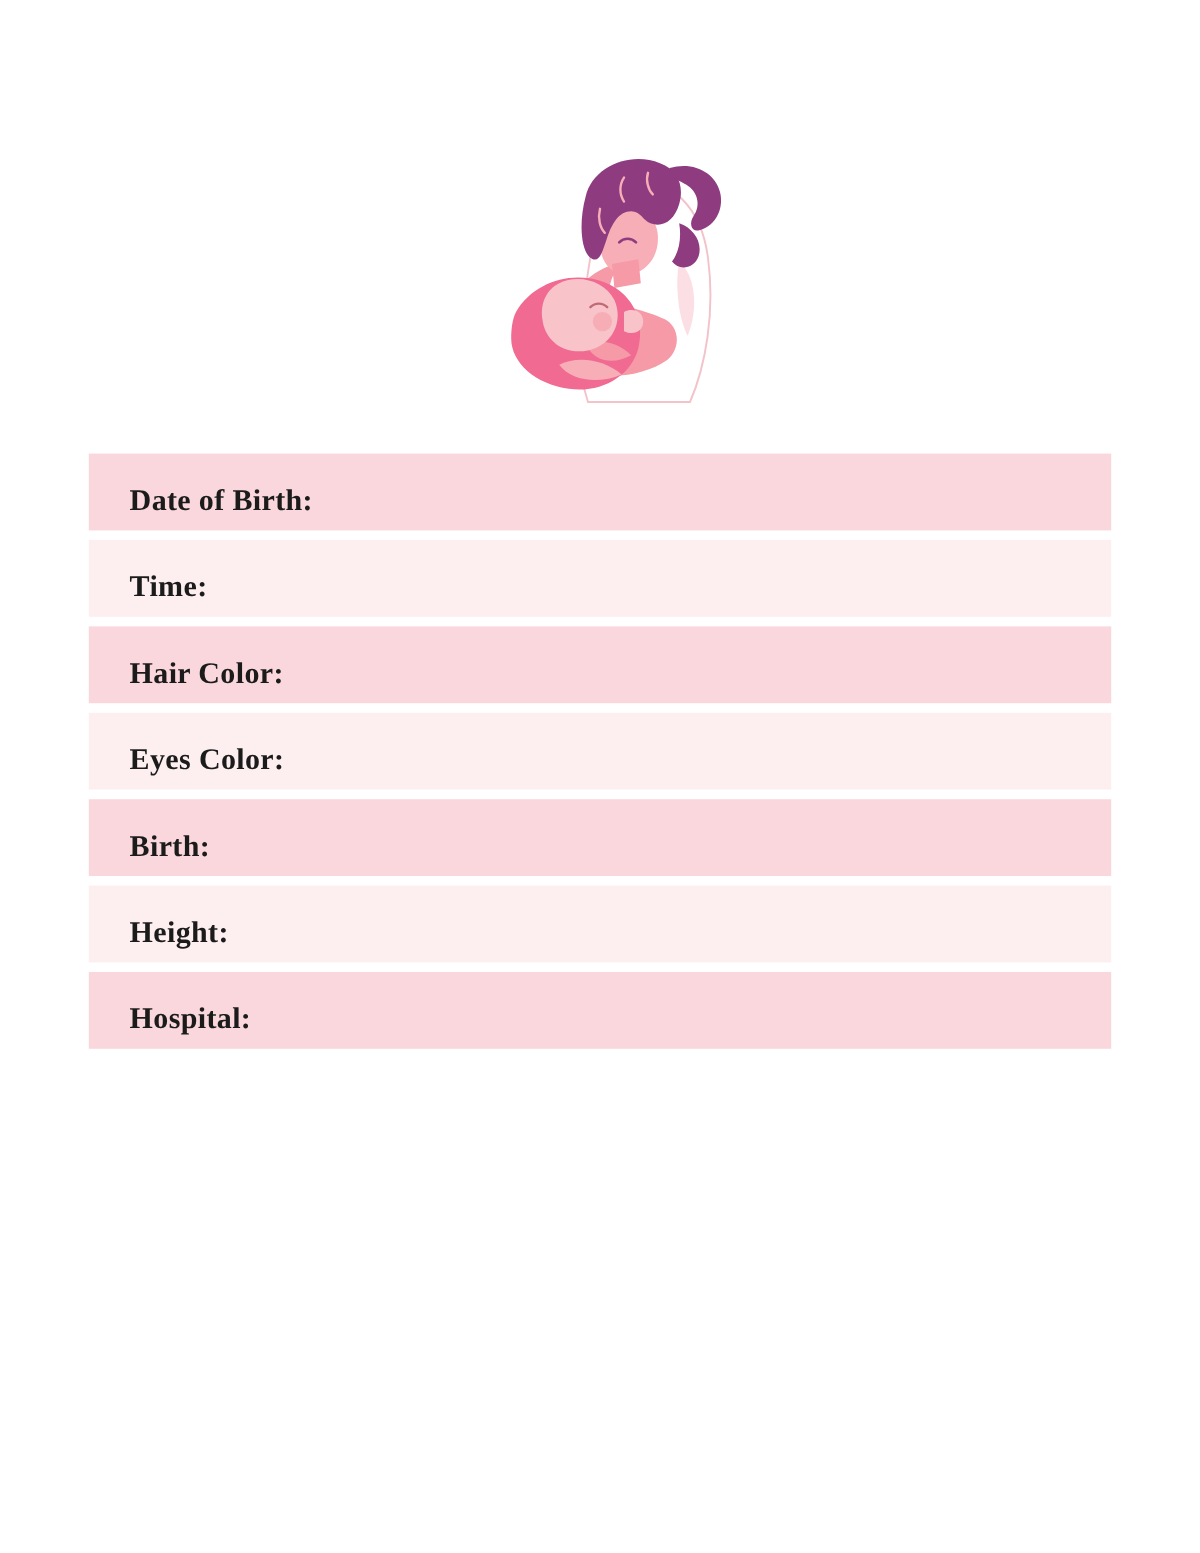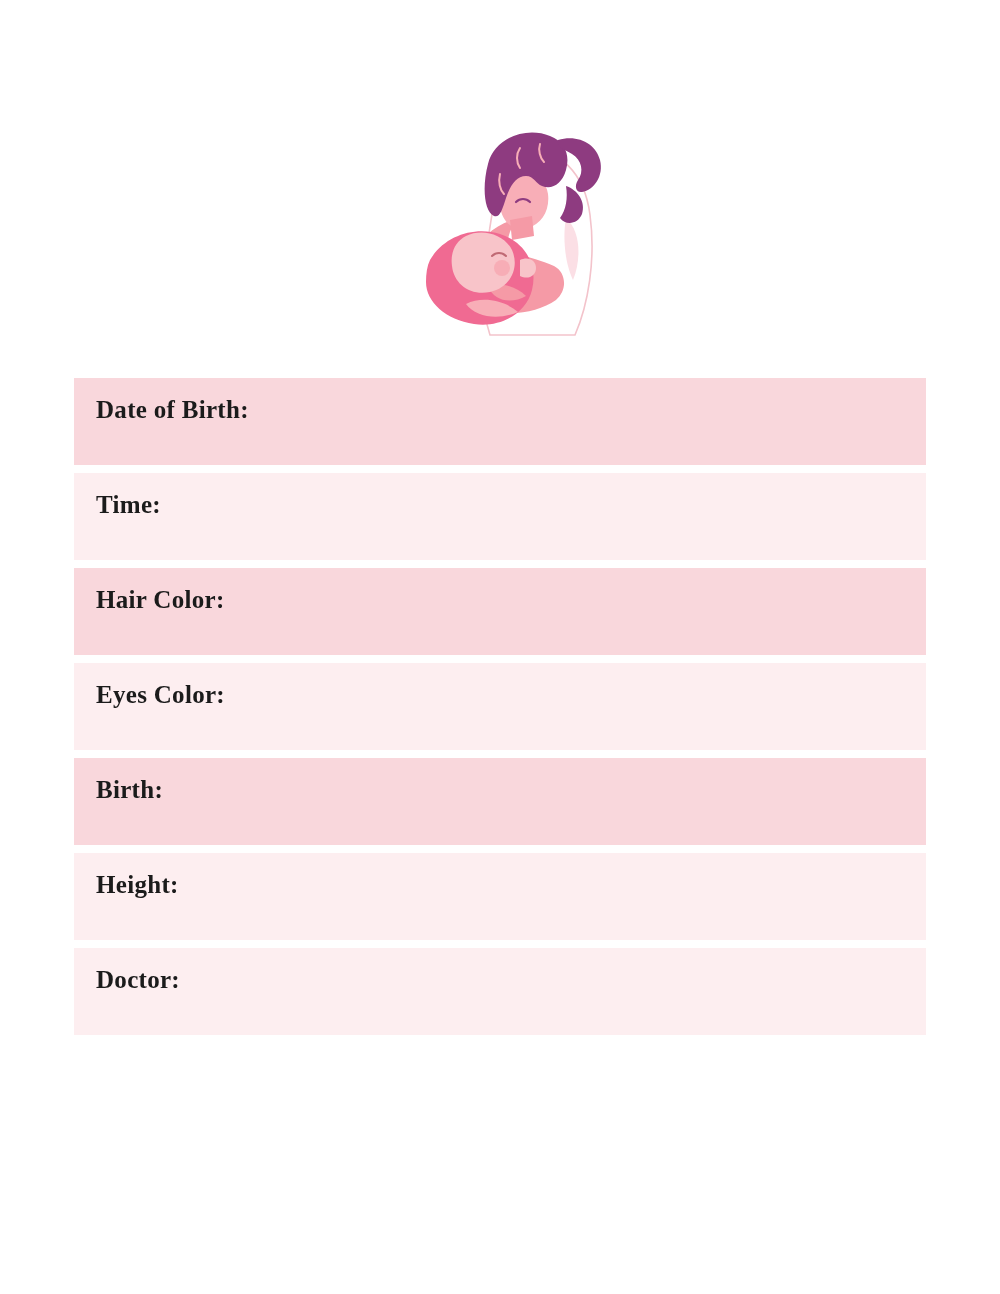--- a/index.html
+++ b/index.html
@@ -34,25 +34,25 @@
     height: 260px;
     display: block;
   }
   .fields {
     position: absolute;
     top: 378px;
     left: 74px;
     width: 852px;
   }
   .field-row {
-    height: 87px;
+    height: 64px;
     box-sizing: border-box;
     display: flex;
-    align-items: center;
-    padding-left: 22px;
+    align-items: flex-end;
+    padding-left: 34px;
     margin-bottom: 8px;
   }
   .field-row.shade-dark {
     background: #f9d7dc;
   }
   .field-row.shade-light {
     background: #fdeef0;
   }
   .field-label {
     font-family: "Liberation Serif", serif;
@@ -126,20 +126,20 @@
     </div>
 
     <div class="field-row shade-dark">
       <span class="field-label">Birth:</span>
     </div>
 
     <div class="field-row shade-light">
       <span class="field-label">Height:</span>
     </div>
 
+    <div class="field-row shade-dark">
+      <span class="field-label">Hospital:</span>
+    </div>
 
-    <div class="field-row shade-light">
-      <span class="field-label">Doctor:</span>
-    </div>
 
 
   </div>
 </div>
 
 </body></html>

